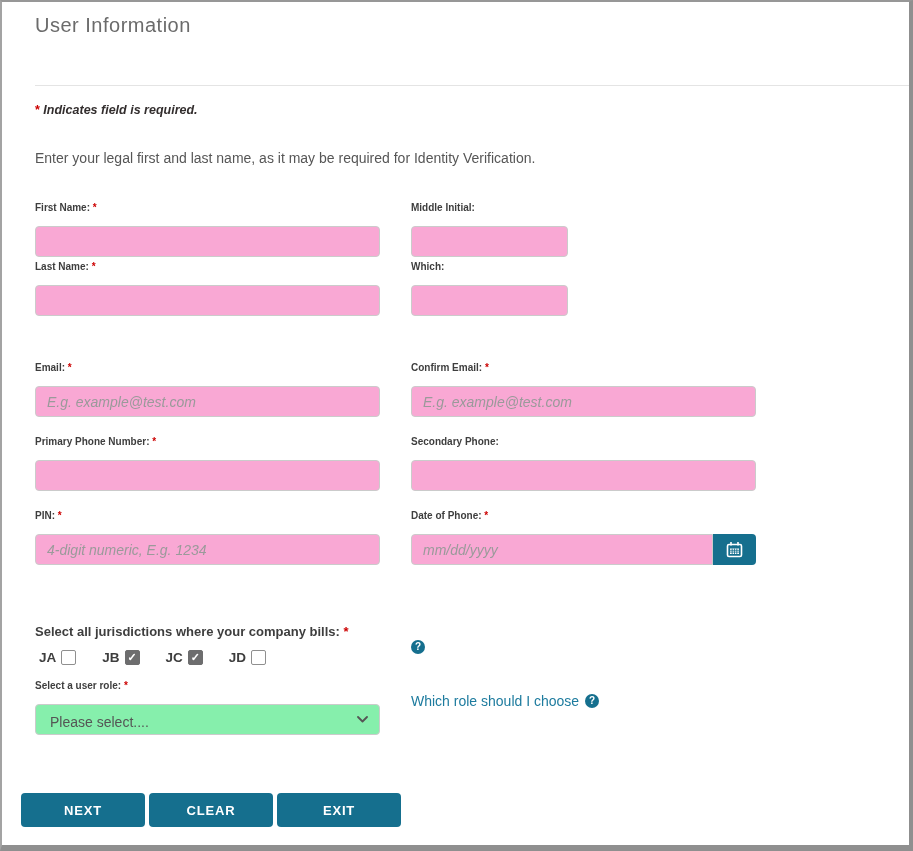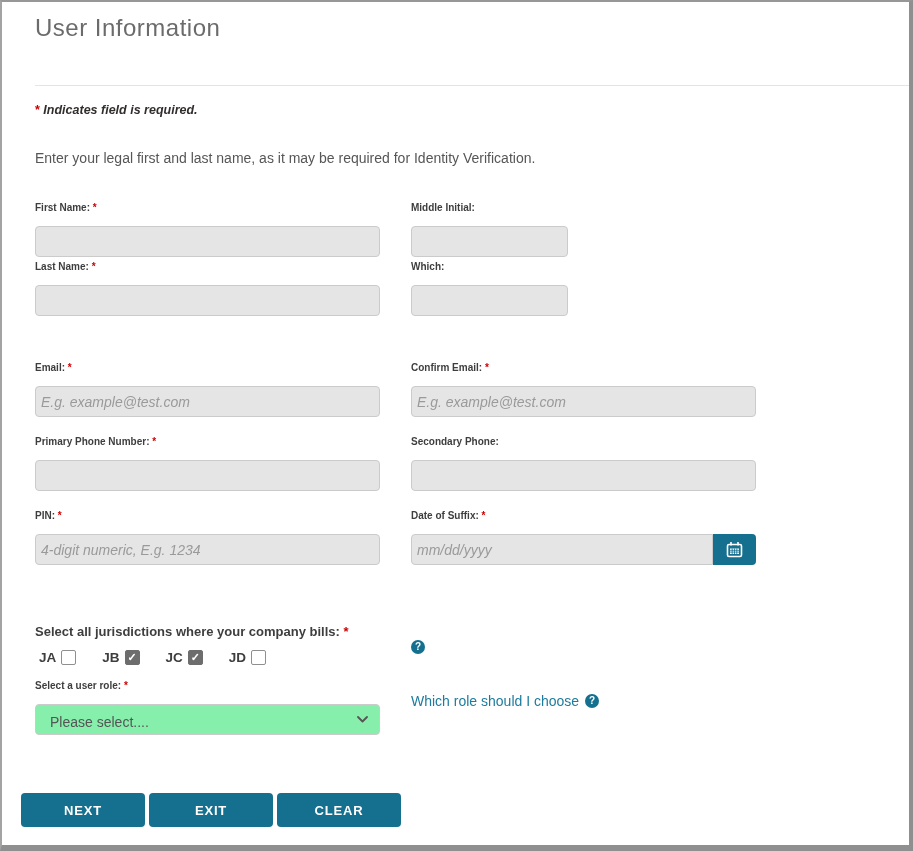--- a/index.html
+++ b/index.html
@@ -11,21 +11,21 @@
     border-top: 2px solid #979797;
     border-left: 2px solid #a3a3a3;
     border-right: 4px solid #8f8f8f;
     border-bottom: 6px solid #8f8f8f;
     font-family: "Liberation Sans", sans-serif;
     overflow: hidden;
   }
   .abs { position: absolute; }
   h1.page-title {
     position: absolute; left: 33px; top: 12px;
-    margin: 0; font-size: 24px; font-weight: 400; color: #6b6b6b;
+    margin: 0; font-size: 20px; font-weight: 400; color: #6b6b6b;
     letter-spacing: 0.5px;
   }
   .divider { position: absolute; left: 33px; right: 0; top: 83px; height: 1px; background: #e4e4e4; }
   .req { color: #cc0000; font-style: normal; }
   .req-note {
     position: absolute; left: 33px; top: 101px; margin: 0;
     font-size: 12.5px; font-weight: bold; font-style: italic; color: #332e2e;
   }
   .instruction {
     position: absolute; left: 33px; top: 148px; margin: 0;
@@ -33,22 +33,22 @@
   }
   .fg { position: absolute; }
   .fg label {
     display: block; font-size: 10px; font-weight: bold; color: #3e3e3e;
     line-height: 16px; margin-bottom: 10px; white-space: nowrap;
   }
   .fg label.sm { font-size: 13px; }
   .tinput {
     box-sizing: border-box; width: 100%; height: 31px;
     border: 1px solid #cbcbcb; border-radius: 4px;
-    padding: 0 5px; font-family: "Liberation Sans", sans-serif;
-    font-size: 14px; color: #444444; background: #e5e5e5; outline: none;
+    padding: 0 11px; font-family: "Liberation Sans", sans-serif;
+    font-size: 14px; color: #444444; background: #f9a8d4; outline: none;
   }
   .tinput::placeholder { color: #9a9a9a; font-style: italic; opacity: 1; }
   .dob-row { display: flex; width: 345px; }
   .dob-row .tinput { border-top-right-radius: 0; border-bottom-right-radius: 0; flex: 1; }
   .cal-btn {
     width: 43px; height: 31px; flex: 0 0 43px;
     background: #156f8e; border: none; border-radius: 0 4px 4px 0;
     display: flex; align-items: center; justify-content: center; cursor: pointer;
   }
   .cb-row { display: flex; align-items: center; }
@@ -141,21 +141,21 @@
   <div class="fg" style="left:409px; top:432px; width:345px;">
     <label>Secondary Phone:</label>
     <input class="tinput" type="text" value="" style="">
   </div>
 
   <div class="fg" style="left:33px; top:506px; width:345px;">
     <label><span>PIN:</span> <span class="req">*</span></label>
     <input class="tinput" type="text" placeholder="4-digit numeric, E.g. 1234" style="">
   </div>
   <div class="fg" style="left:409px; top:506px; width:345px;">
-    <label><span>Date of Suffix:</span> <span class="req">*</span></label>
+    <label><span>Date of Phone:</span> <span class="req">*</span></label>
     <div class="dob-row">
       <input class="tinput" type="text" placeholder="mm/dd/yyyy" style="">
       <button class="cal-btn">
         <span style="display:flex;">
           <svg width="17" height="17" viewBox="0 0 17 17">
             <rect x="1.5" y="3.5" width="14" height="12" rx="1.5" fill="none" stroke="#ffffff" stroke-width="1.6"></rect>
             <line x1="5" y1="1" x2="5" y2="4.5" stroke="#ffffff" stroke-width="1.6"></line>
             <line x1="12" y1="1" x2="12" y2="4.5" stroke="#ffffff" stroke-width="1.6"></line>
             <rect x="4" y="7.5" width="9" height="5.5" fill="#ffffff"></rect>
             <line x1="4" y1="9.3" x2="13" y2="9.3" stroke="#156f8e" stroke-width="0.8"></line>
@@ -205,17 +205,17 @@
     </div>
   </div>
 
   <a class="role-help">
     <span>Which role should I choose</span>
     <span class="help-badge">?</span>
   </a>
 
   <div class="btn-bar">
     <button class="action-btn">NEXT</button>
+    <button class="action-btn">CLEAR</button>
     <button class="action-btn">EXIT</button>
-    <button class="action-btn">CLEAR</button>
   </div>
 
 </div>
 
 </body></html>

